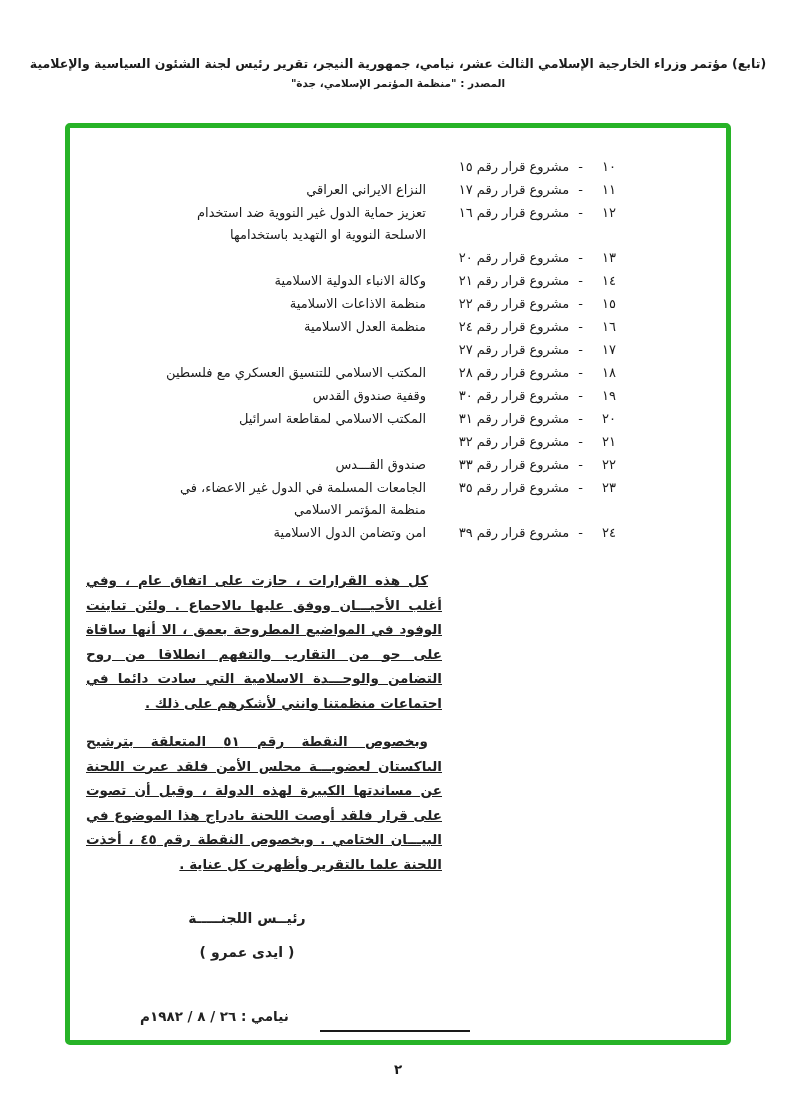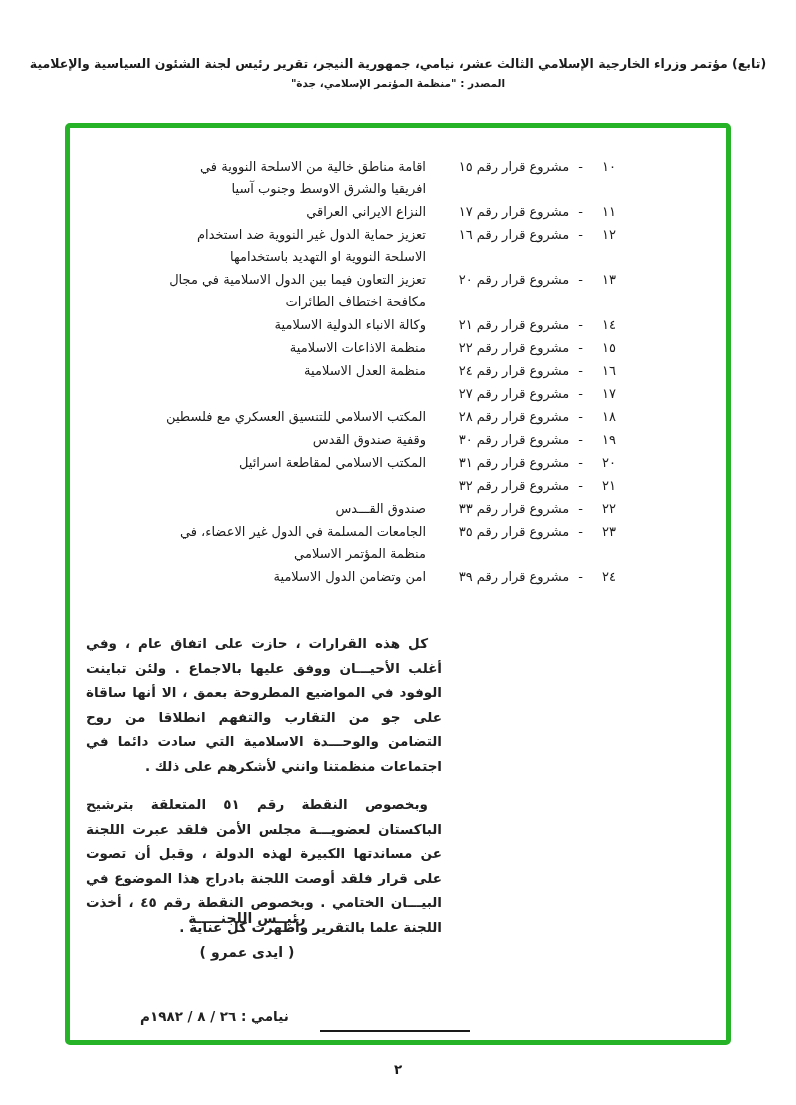--- a/index.html
+++ b/index.html
@@ -33,21 +33,21 @@
   .list { width:452px; margin-right:110px; margin-left:auto; }
   .res-row {
     display:flex; align-items:flex-start; gap:16px;
     font-size:13px; line-height:22px; margin-bottom:1px;
   }
   .res-label { display:flex; gap:9px; width:174px; flex:none; }
   .res-num { min-width:24px; }
   .res-subject { width:262px; flex:none; text-align:right; }
 
   
-  .paras { width:356px; margin-right:284px; margin-left:auto; margin-top:43px; }
+  .paras { width:356px; margin-right:284px; margin-left:auto; margin-top:24px;text-decoration:underline; }
   .para {
     font-size:13.5px; font-weight:bold; line-height:24.5px;
     text-align:justify; text-indent:14px; color:#222;
   }
   .para + .para { margin-top:14px; }
 
   
   .sig {
     position:absolute; top:782px; right:414px; width:130px;
     text-align:center; font-weight:bold; font-size:14px; color:#222;
@@ -74,21 +74,20 @@
 
   <div class="frame" style="border-color: rgb(39, 179, 39);">
 
     <div class="list">
   <div class="res-row">
     <div class="res-label">
       <span class="res-num">١٠</span>
       <span class="res-dash">-</span>
       <span class="res-title">مشروع قرار رقم ١٥</span>
     </div>
-    <div class="res-subject">اقامة مناطق خالية من الاسلحة النووية في افريقيا والشرق الاوسط وجنوب آسيا</div>
   </div>
 
   <div class="res-row">
     <div class="res-label">
       <span class="res-num">١١</span>
       <span class="res-dash">-</span>
       <span class="res-title">مشروع قرار رقم ١٧</span>
     </div>
     <div class="res-subject">النزاع الايراني العراقي</div>
   </div>
@@ -101,21 +100,20 @@
     </div>
     <div class="res-subject">تعزيز حماية الدول غير النووية ضد استخدام الاسلحة النووية او التهديد باستخدامها</div>
   </div>
 
   <div class="res-row">
     <div class="res-label">
       <span class="res-num">١٣</span>
       <span class="res-dash">-</span>
       <span class="res-title">مشروع قرار رقم ٢٠</span>
     </div>
-    <div class="res-subject">تعزيز التعاون فيما بين الدول الاسلامية في مجال مكافحة اختطاف الطائرات</div>
   </div>
 
   <div class="res-row">
     <div class="res-label">
       <span class="res-num">١٤</span>
       <span class="res-dash">-</span>
       <span class="res-title">مشروع قرار رقم ٢١</span>
     </div>
     <div class="res-subject">وكالة الانباء الدولية الاسلامية</div>
   </div>

